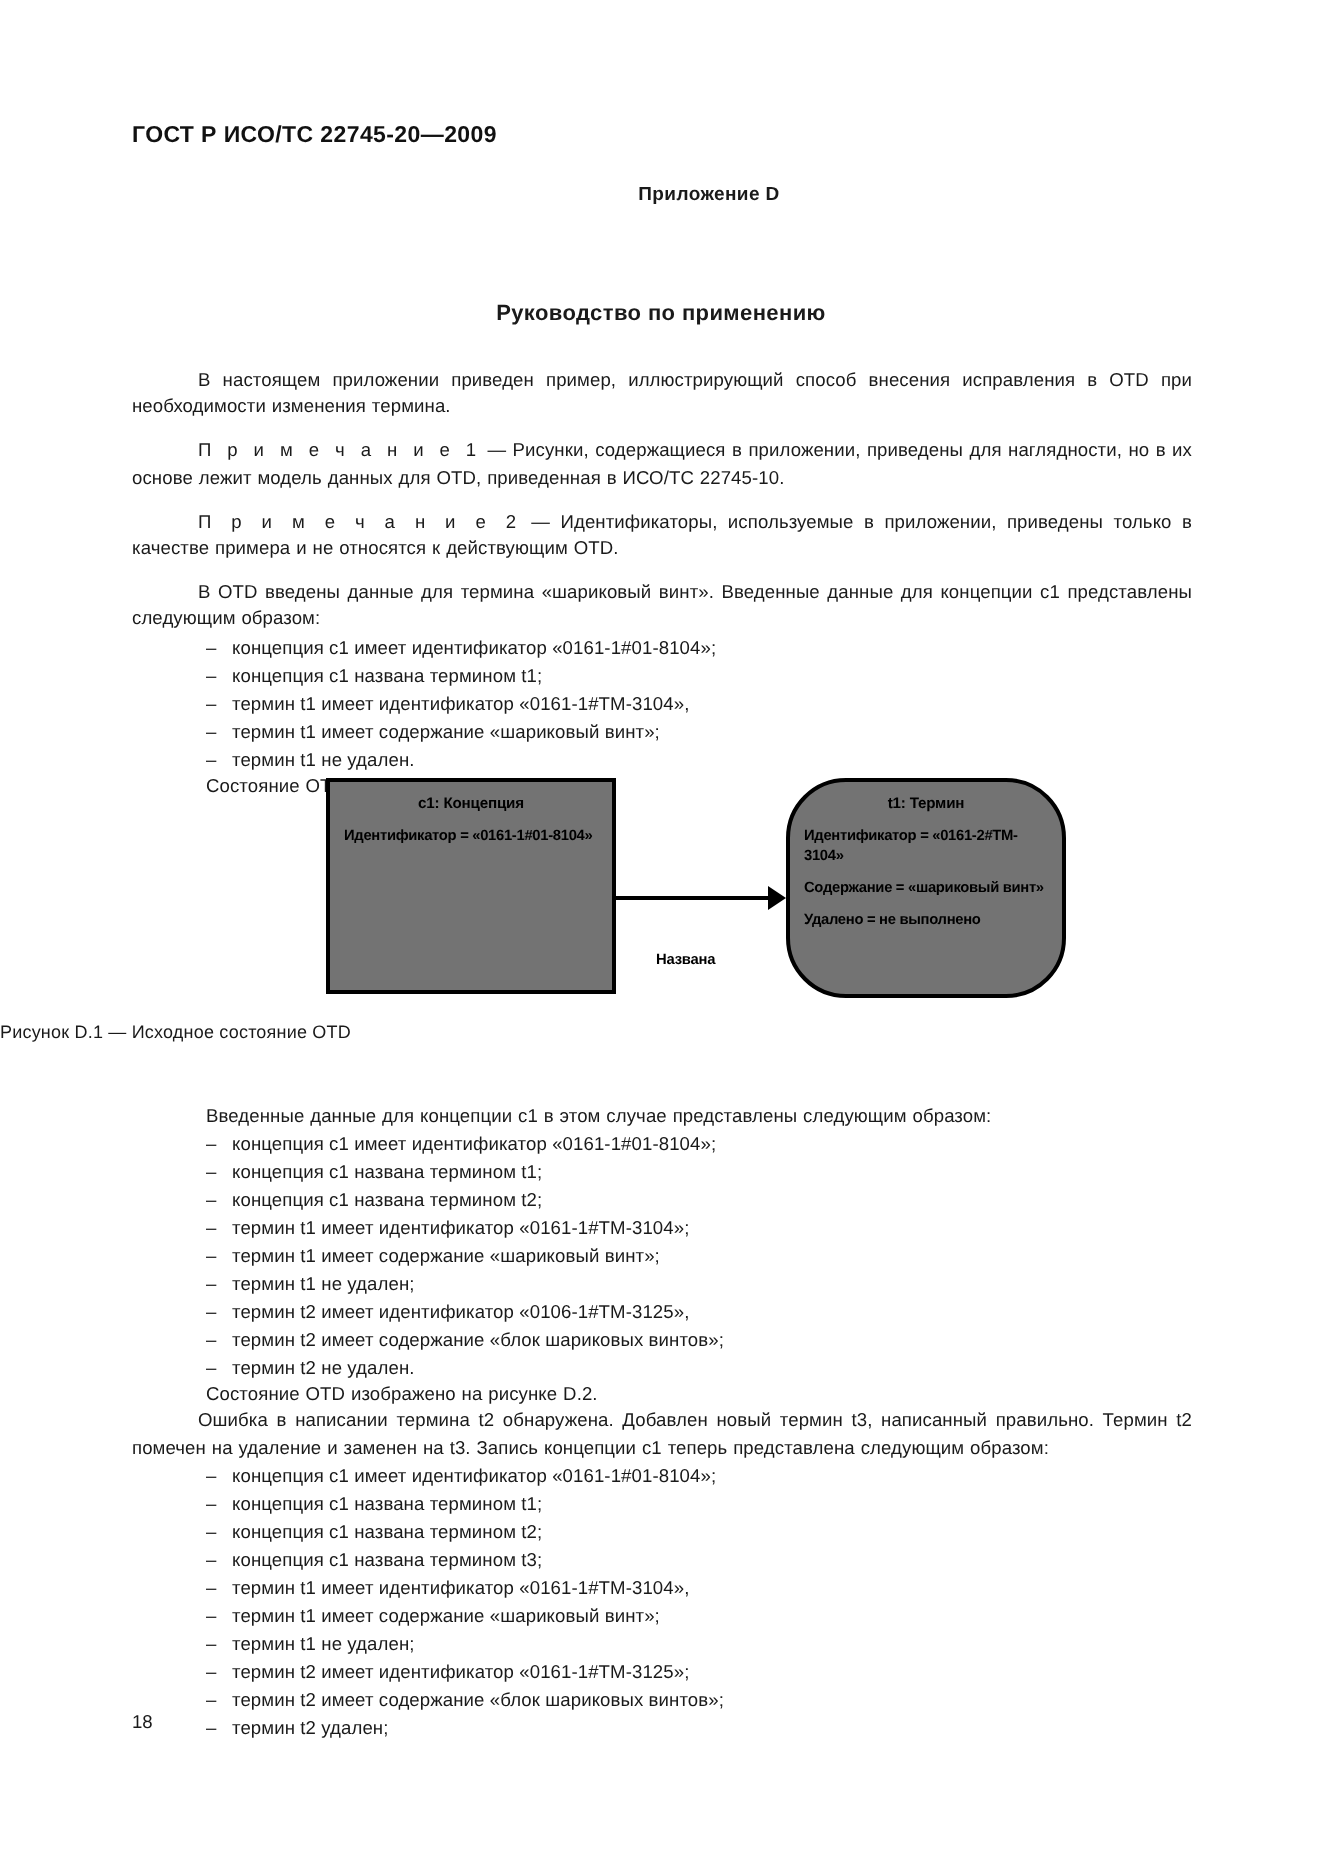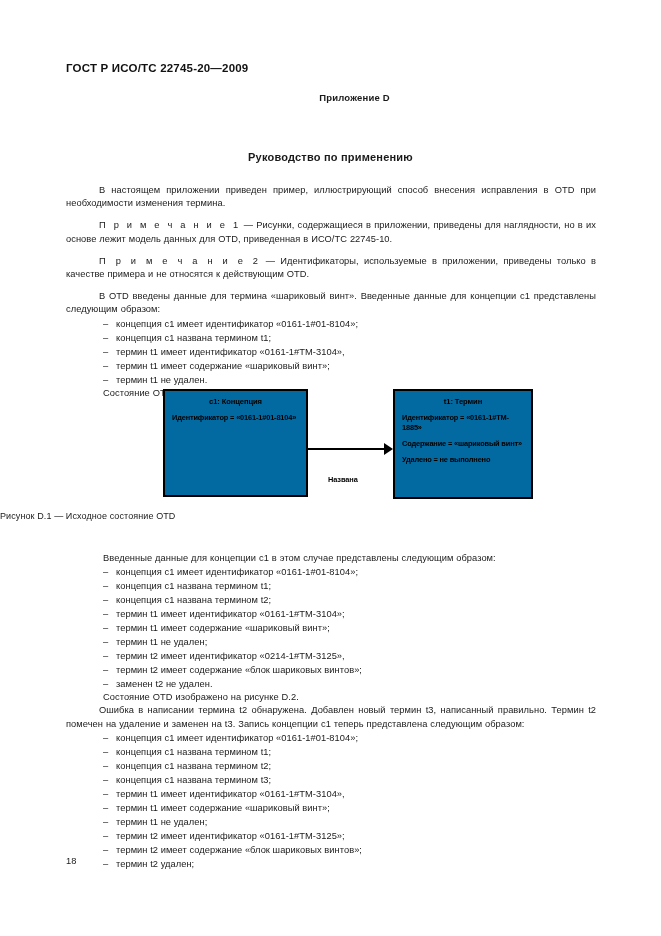--- a/index.html
+++ b/index.html
@@ -112,35 +112,36 @@
   .diagram {
     position: absolute;
     left: 163px;
     top: 389px;
     width: 370px;
     height: 110px;
   }
   .uml-box {
     position: absolute;
     border: 2.5px solid #000;
-    background: #0369a1;
+    background: #737373;
     box-sizing: border-box;
     padding: 6px 7px 16px 7px;
   }
   .uml-box.left {
     left: 0;
     top: 0;
     width: 145px;
     height: 108px;
   }
   .uml-box.right {
     left: 230px;
     top: 0;
     width: 140px;
     height: 110px;
+    border-radius: 30px;
   }
   .uml-head {
     text-align: center;
     font-size: 7.6px;
     font-weight: bold;
     letter-spacing: -0.1px;
     color: #000;
     margin-bottom: 7px;
   }
   .uml-attr {
@@ -254,42 +255,42 @@
     </div>
 
     <div class="connector">
       <div class="conn-label">Названа</div>
       <div class="line"></div>
       <div class="arrow"></div>
     </div>
 
     <div class="uml-box right">
       <div class="uml-head">t1: Термин</div>
-      <div class="uml-attr">Идентификатор = «0161-1#TM-1885»</div>
+      <div class="uml-attr">Идентификатор = «0161-2#TM-3104»</div>
       <div class="uml-attr">Содержание = «шариковый винт»</div>
       <div class="uml-attr">Удалено = не выполнено</div>
     </div>
   </div>
 
   <div class="fig-caption">Рисунок D.1 — Исходное состояние OTD</div>
 
   <div class="body-area2">
 
     <p class="para noindent tight" style="padding-left:37px;">Введенные данные для концепции c1 в этом случае представлены следующим образом:</p>
 
     <ul class="dash-list">
       <li>концепция c1 имеет идентификатор «0161-1#01-8104»;</li>
       <li>концепция c1 названа термином t1;</li>
       <li>концепция c1 названа термином t2;</li>
       <li>термин t1 имеет идентификатор «0161-1#TM-3104»;</li>
       <li>термин t1 имеет содержание «шариковый винт»;</li>
       <li>термин t1 не удален;</li>
-      <li>термин t2 имеет идентификатор «0214-1#TM-3125»,</li>
+      <li>термин t2 имеет идентификатор «0106-1#TM-3125»,</li>
       <li>термин t2 имеет содержание «блок шариковых винтов»;</li>
-      <li>заменен t2 не удален.</li>
+      <li>термин t2 не удален.</li>
     </ul>
 
     <p class="para noindent tight" style="padding-left:37px;">Состояние OTD изображено на рисунке D.2.</p>
 
     <p class="para tight">Ошибка в написании термина t2 обнаружена. Добавлен новый термин t3, написанный правильно. Термин t2 помечен на удаление и заменен на t3. Запись концепции c1 теперь представлена следующим образом:</p>
 
     <ul class="dash-list">
       <li>концепция c1 имеет идентификатор «0161-1#01-8104»;</li>
       <li>концепция c1 названа термином t1;</li>
       <li>концепция c1 названа термином t2;</li>

